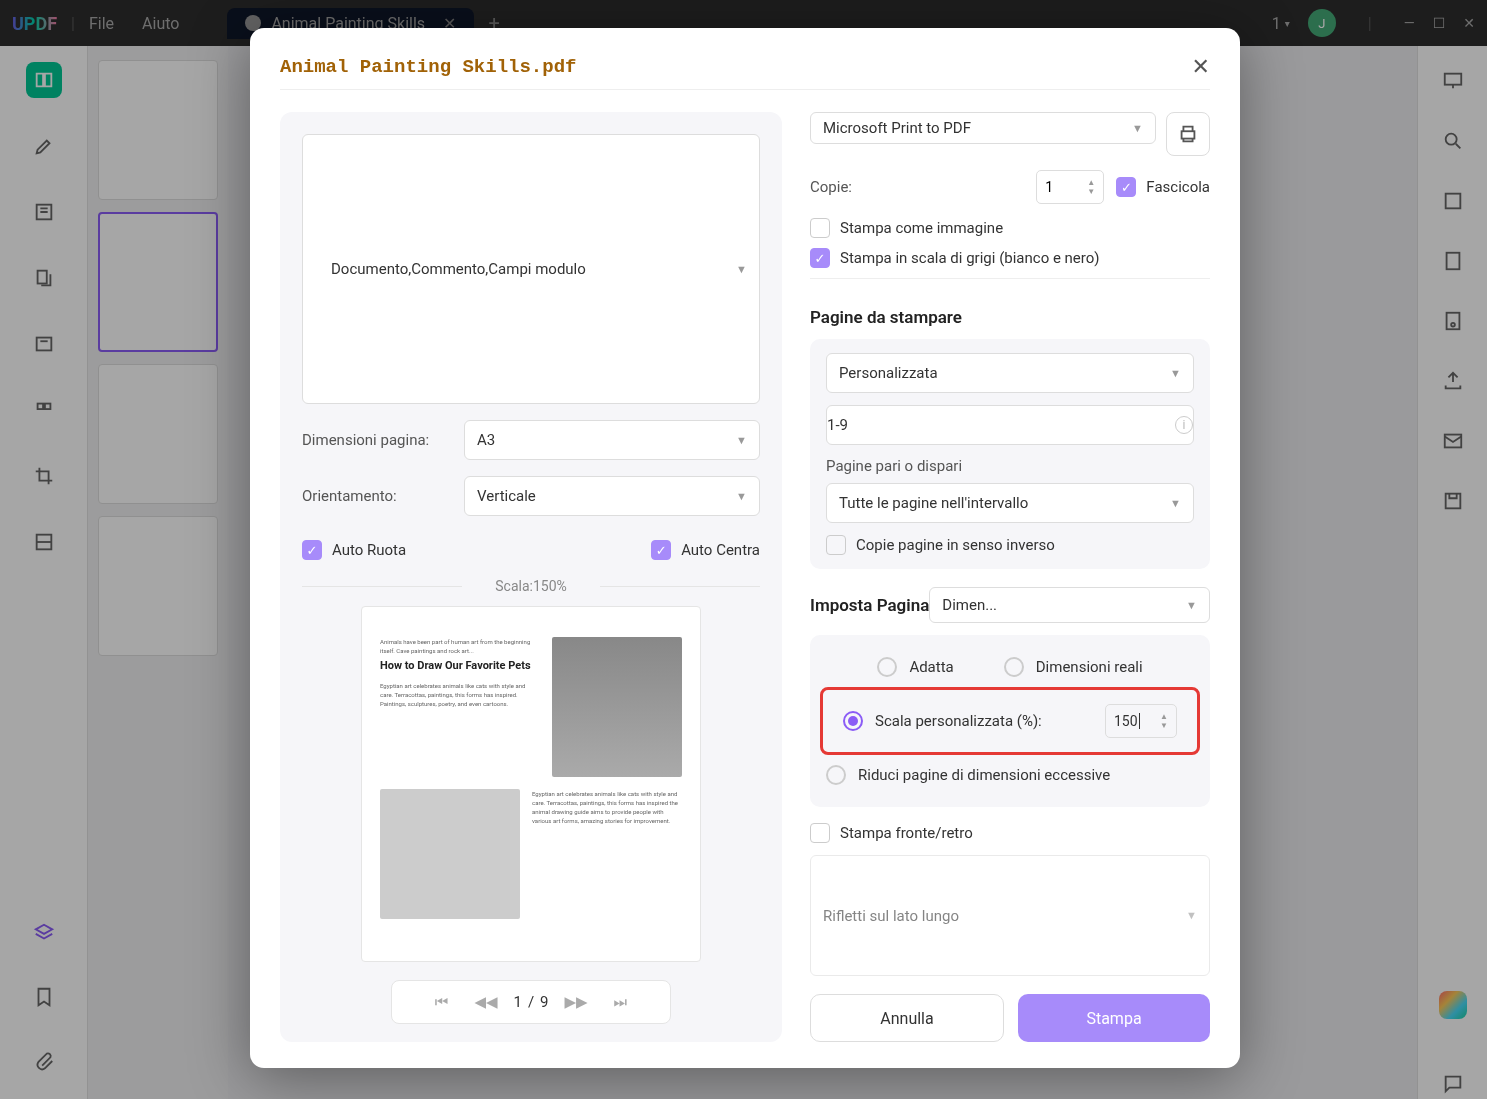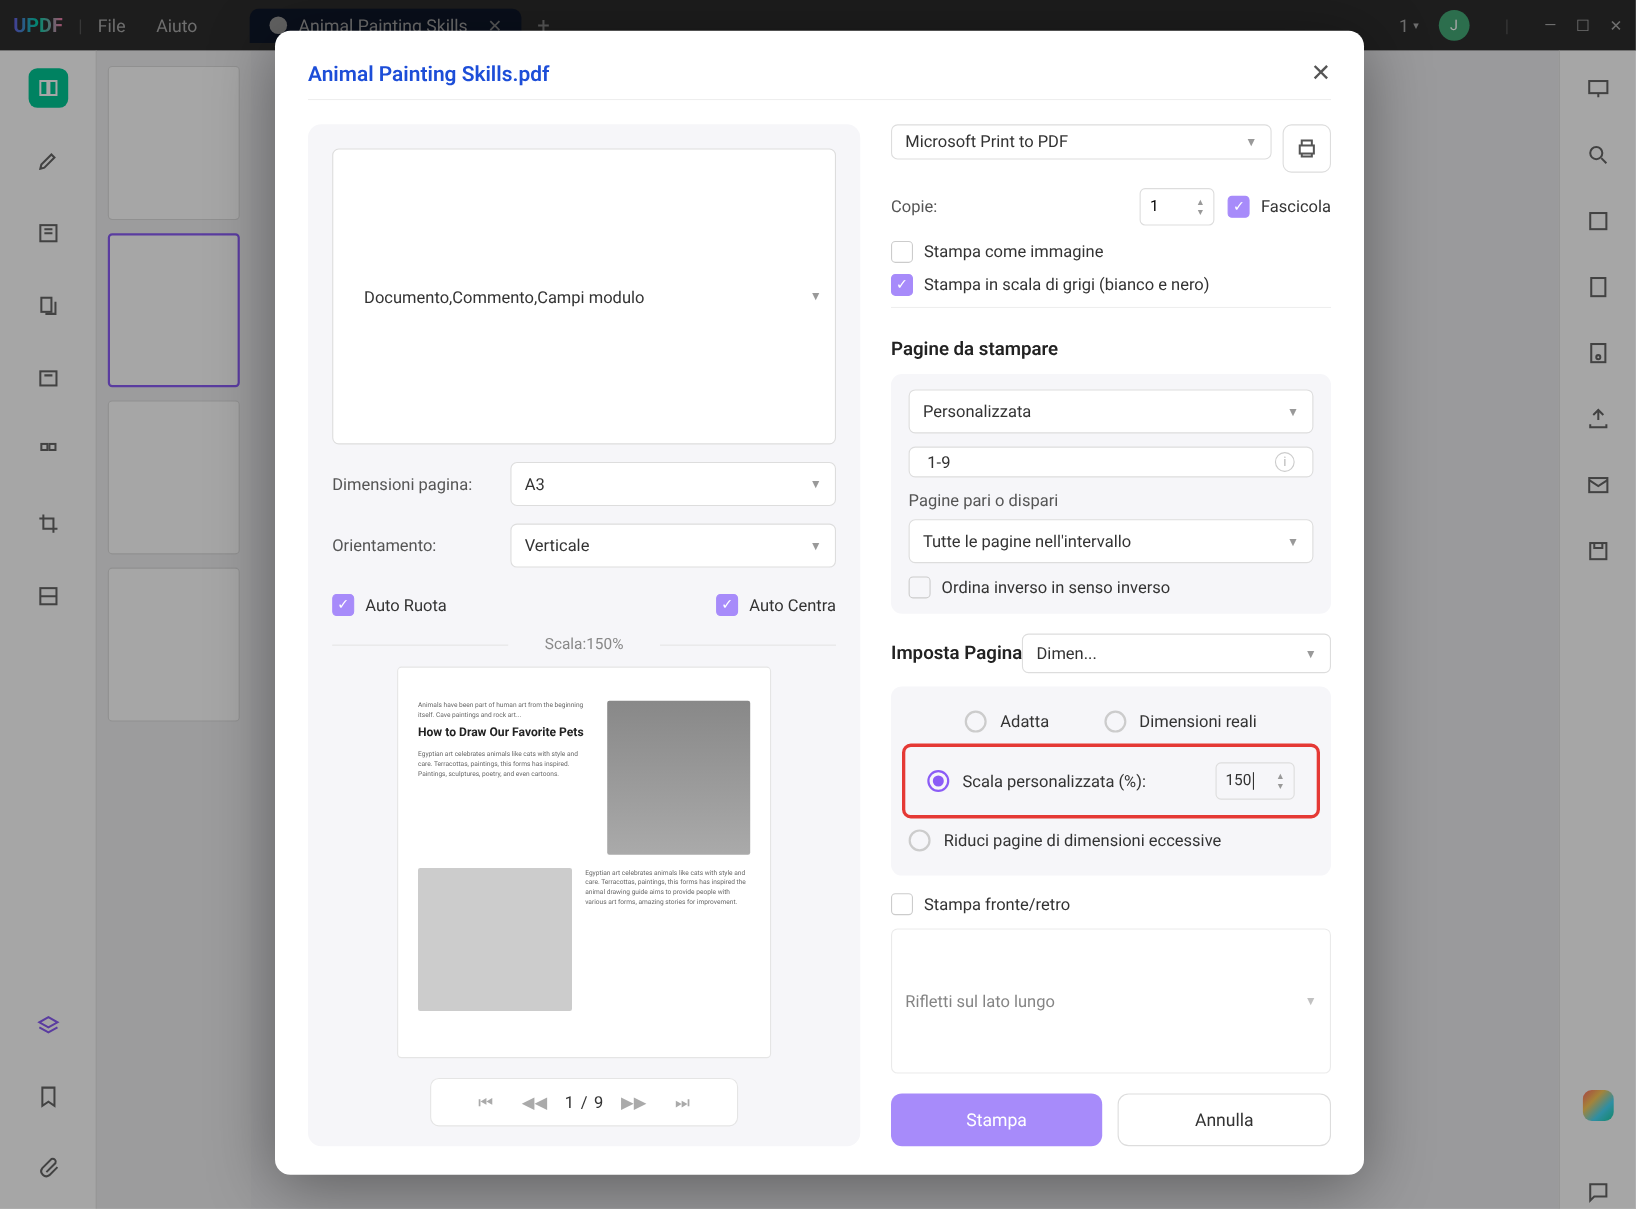--- a/index.html
+++ b/index.html
@@ -34,34 +34,34 @@
 .right-tools { width: 70px; background: #fff; border-left: 1px solid #e0e0e0; display: flex; flex-direction: column; align-items: center; padding-top: 20px; gap: 30px; color: #666; }
 .right-tools .tool { width: 30px; height: 30px; display:flex; align-items:center; justify-content:center; }
 .right-tools .ai-icon { margin-top: auto; margin-bottom: 20px; width: 28px; height: 28px; border-radius: 8px; background: linear-gradient(135deg,#ff6b6b,#feca57,#48dbfb,#1dd1a1); }
 
 
 .overlay { position: absolute; inset: 0; background: rgba(0,0,0,0.35); z-index: 100; }
 
 
 .dialog { position: absolute; top: 28px; left: 250px; width: 990px; height: 1040px; background: #fff; border-radius: 14px; z-index: 200; box-shadow: 0 10px 60px rgba(0,0,0,.4); padding: 26px 30px; display: flex; flex-direction: column; }
 .dialog-header { display: flex; justify-content: space-between; align-items: center; margin-bottom: 10px; }
-.dialog-title { font-size: 19px; font-weight: 600; color: #1d4ed8; }
+.dialog-title { font-size: 19px; font-weight: 600; color: #a16207; font-family: Liberation Mono, monospace; }
 .dialog-close { font-size: 22px; color: #555; background: none; border: none; cursor: pointer; }
 .dialog hr { border: none; border-top: 1px solid #eee; margin-bottom: 22px; }
 
 .dialog-body { display: flex; gap: 28px; flex: 1; }
 .panel-left { flex: 1; background: #f6f6f9; border-radius: 12px; padding: 22px 22px 18px; display: flex; flex-direction: column; }
 .panel-right { width: 400px; display: flex; flex-direction: column; }
 
 .form-row { display: flex; align-items: center; margin-bottom: 16px; gap: 12px; }
 .form-row label { color: #555; font-size: 15px; min-width: 150px; }
 .select { flex: 1; height: 40px; background: #fff; border: 1px solid #ddd; border-radius: 6px; padding: 0 12px; display: flex; align-items: center; justify-content: space-between; color: #333; font-size: 15px; cursor: pointer; }
 .select .caret { color: #999; font-size: 11px; }
 .select.full { width: 100%; }
-.textinput { height: 28px; background: #fff; border: 1px solid #ddd; border-radius: 6px; padding: 0 16px; font-size: 15px; color: #333; }
+.textinput { height: 40px; background: #fff; border: 1px solid #ddd; border-radius: 6px; padding: 0 0; font-size: 15px; color: #333; }
 
 .checks-row { display: flex; justify-content: space-between; margin-top: 8px; }
 .chk { display: flex; align-items: center; gap: 10px; color: #333; font-size: 15px; cursor: pointer; }
 .chkbox { width: 20px; height: 20px; border-radius: 4px; border: 1.5px solid #ccc; display: flex; align-items: center; justify-content: center; }
 .chkbox.checked { background: #a78bfa; border-color: #a78bfa; color: #fff; font-size: 13px; }
 
 .scale-label { text-align: center; color: #888; font-size: 14px; margin: 18px 0 12px; position: relative; }
 .scale-label::before, .scale-label::after { content: ""; position: absolute; top: 50%; width: 35%; border-top: 1px solid #e5e5e5; }
 .scale-label::before { left: 0; } .scale-label::after { right: 0; }
 
@@ -375,21 +375,21 @@
           <span>1-9</span>
           <span style="color:#bbb;border:1px solid #ccc;border-radius:50%;width:18px;height:18px;display:flex;align-items:center;justify-content:center;font-size:12px;">i</span>
         </div>
         <div class="range-label">Pagine pari o dispari</div>
         <div class="select full" style="margin-bottom:12px;">
           <span>Tutte le pagine nell'intervallo</span>
           <span class="caret">▼</span>
         </div>
         <div class="chk">
           <div class="chkbox"></div>
-          <span>Ordina inverso in senso inverso</span>
+          <span>Copie pagine in senso inverso</span>
         </div>
       </div>
 
       <div class="sect-row">
         <div class="section-title" style="margin:0;">Imposta Pagina</div>
         <div class="select" style="width:100px;height:36px;">
           <span>Dimen...</span>
           <span class="caret">▼</span>
         </div>
       </div>
@@ -427,18 +427,18 @@
       <div class="chk" style="margin-top:16px;margin-bottom:12px;">
         <div class="chkbox"></div>
         <span>Stampa fronte/retro</span>
       </div>
       <div class="select full" style="opacity:.6;">
         <span>Rifletti sul lato lungo</span>
         <span class="caret">▼</span>
       </div>
 
       <div class="dialog-footer">
+        <button class="btn btn-secondary">Annulla</button>
         <button class="btn btn-primary">Stampa</button>
-        <button class="btn btn-secondary">Annulla</button>
       </div>
     </div>
   </div>
 </div>
 
 </body></html>

